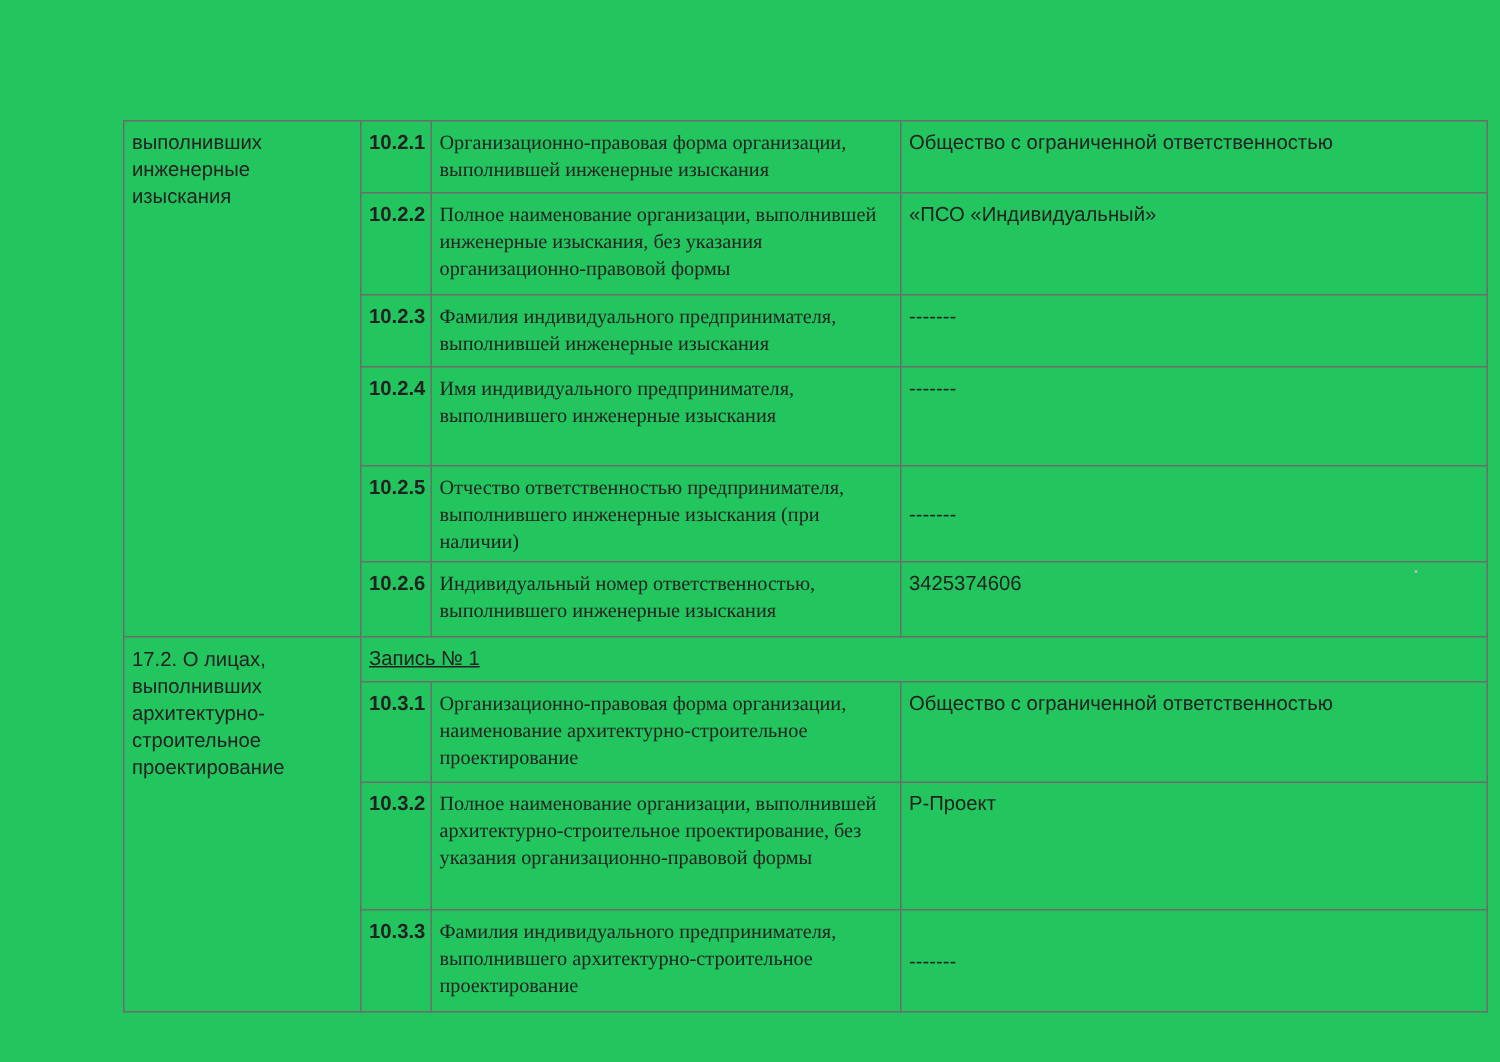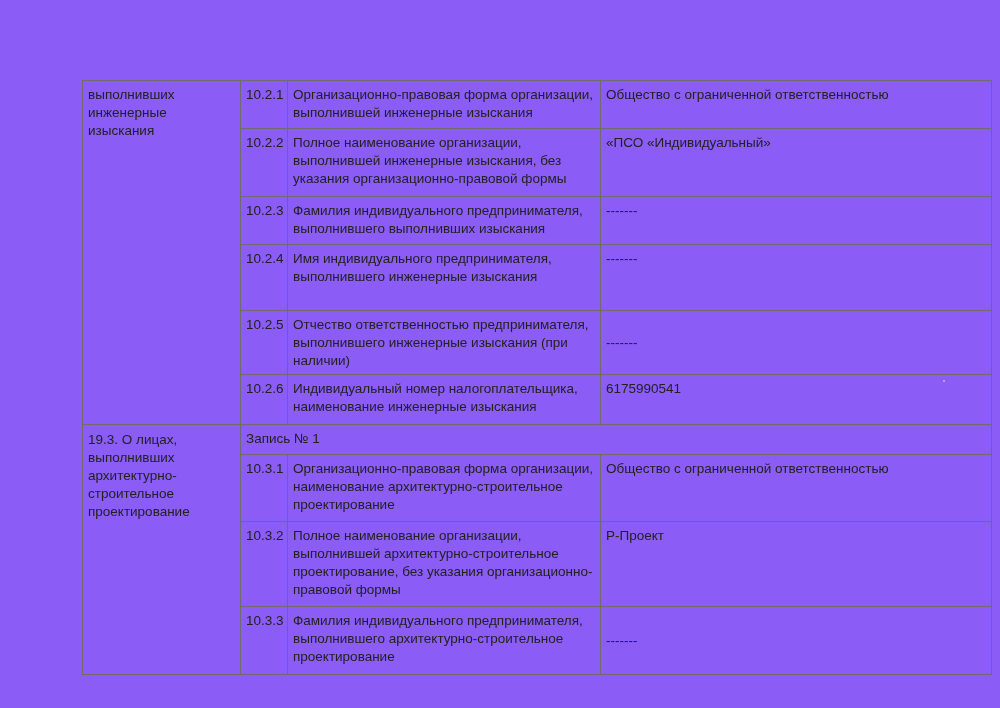--- a/index.html
+++ b/index.html
@@ -6,42 +6,42 @@
     body {
       width: 1000px; height: 708px;
       background: #ffffff;
       position: relative;
       overflow: hidden;
       font-family: "Liberation Sans", "DejaVu Sans", sans-serif;
       color: #222;
     }
     .page {
       position: absolute; left: 0; top: 0; width: 1000px; height: 708px;
-      background: #8b5cf6;
+      background: #22c55e;
     }
     table.doc {
       position: absolute;
       left: 82px; top: 80px;
       width: 910px;
       border-collapse: collapse;
       table-layout: fixed;
       font-size: 13.5px;
       line-height: 18px;
     }
     table.doc td {
       border: 1.3px solid #6d6d6d;
       vertical-align: top;
       padding: 5px 4px 4px 5px;
     }
     td.sec { width: 148px; padding-top: 12px; }
-    td.num { width: 37px; padding-left: 5px; padding-right: 2px; padding-top: 6px; }
-    td.desc { width: 303px; padding-top: 6px; }
+    td.num { width: 37px; padding-left: 5px; padding-right: 2px; padding-top: 6px; font-weight: bold; }
+    td.desc { width: 303px; padding-top: 6px; font-family: Liberation Serif, serif; }
     td.val { padding-top: 6px; padding-left: 6px; }
     td.val.mid { vertical-align: middle; }
-    td.rec { padding-top: 5px; }
+    td.rec { padding-top: 5px; text-decoration: underline; }
     .dot {
       position: absolute; left: 943px; top: 380px;
       width: 2px; height: 2px; background: #bbb; border-radius: 1px;
     }
   </style>
 </head>
 <body>
 
 <div class="page">
   <table class="doc">
@@ -53,41 +53,41 @@
         <td class="desc">Организационно-правовая форма организации, выполнившей инженерные изыскания</td>
         <td class="val">Общество с ограниченной ответственностью</td>
       </tr>
       <tr style="height:68px">
         <td class="num">10.2.2</td>
         <td class="desc">Полное наименование организации, выполнившей инженерные изыскания, без указания организационно-правовой формы</td>
         <td class="val">«ПСО «Индивидуальный»</td>
       </tr>
       <tr style="height:48px">
         <td class="num">10.2.3</td>
-        <td class="desc">Фамилия индивидуального предпринимателя, выполнившего выполнивших изыскания</td>
+        <td class="desc">Фамилия индивидуального предпринимателя, выполнившей инженерные изыскания</td>
         <td class="val">-------</td>
       </tr>
       <tr style="height:66px">
         <td class="num">10.2.4</td>
         <td class="desc">Имя индивидуального предпринимателя, выполнившего инженерные изыскания</td>
         <td class="val">-------</td>
       </tr>
       <tr style="height:63px">
         <td class="num">10.2.5</td>
         <td class="desc">Отчество ответственностью предпринимателя, выполнившего инженерные изыскания (при наличии)</td>
         <td class="val mid">-------</td>
       </tr>
       <tr style="height:50px">
         <td class="num">10.2.6</td>
-        <td class="desc">Индивидуальный номер налогоплательщика, наименование инженерные изыскания</td>
-        <td class="val">6175990541</td>
+        <td class="desc">Индивидуальный номер ответственностью, выполнившего инженерные изыскания</td>
+        <td class="val">3425374606</td>
       </tr>
 
       <tr style="height:30px">
-        <td class="sec" rowspan="4" style="padding-top:6px">19.3. О лицах, выполнивших архитектурно-строительное проектирование</td>
+        <td class="sec" rowspan="4" style="padding-top:6px">17.2. О лицах, выполнивших архитектурно-строительное проектирование</td>
         <td class="rec" colspan="3">Запись № 1</td>
       </tr>
       <tr style="height:67px">
         <td class="num">10.3.1</td>
         <td class="desc">Организационно-правовая форма организации, наименование архитектурно-строительное проектирование</td>
         <td class="val">Общество с ограниченной ответственностью</td>
       </tr>
       <tr style="height:85px">
         <td class="num">10.3.2</td>
         <td class="desc">Полное наименование организации, выполнившей архитектурно-строительное проектирование, без указания организационно-правовой формы</td>

